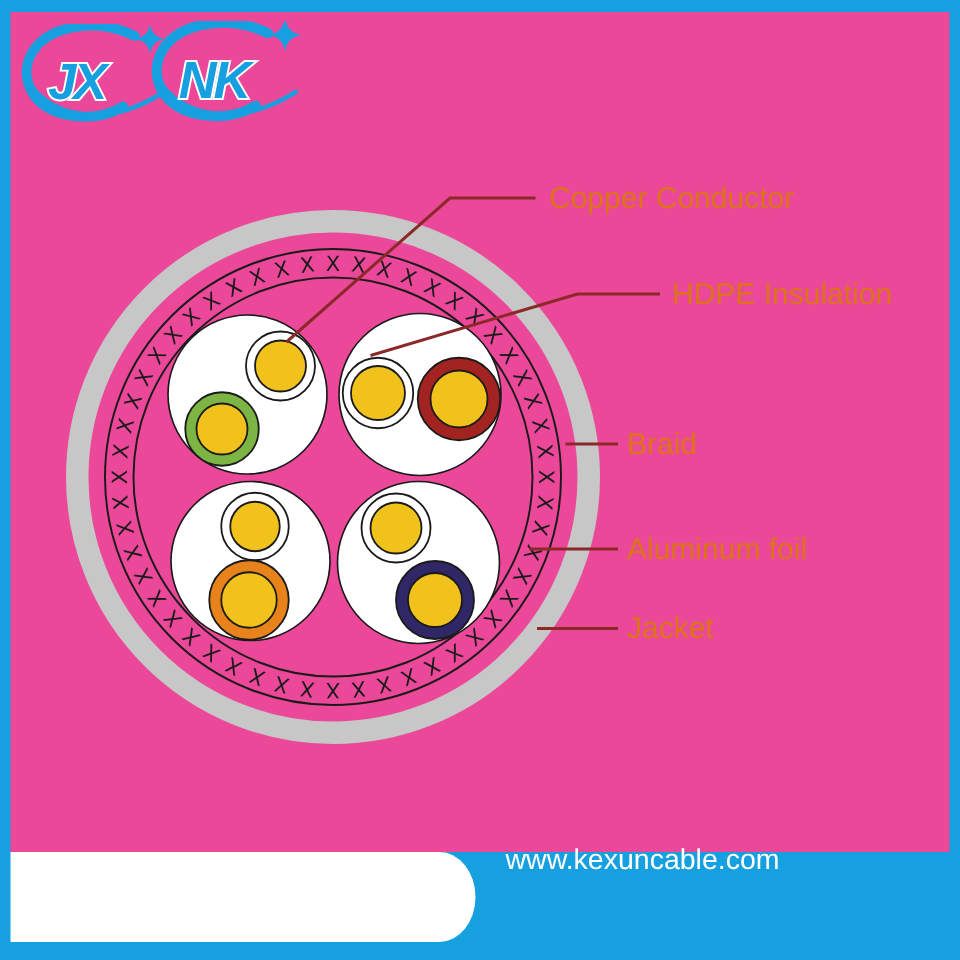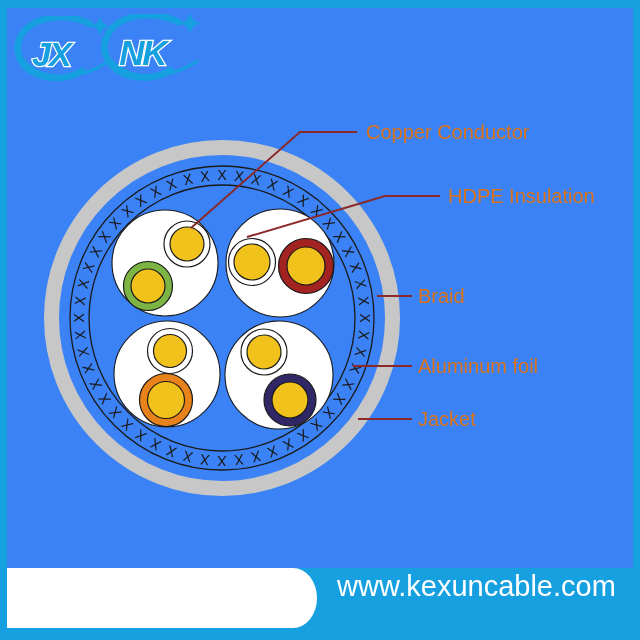--- a/index.html
+++ b/index.html
@@ -1,17 +1,17 @@
 <!DOCTYPE html>
 <html><head>
 <meta charset="utf-8">
 <style>
   html,body{margin:0;padding:0;background:#fff;}
   .canvas{
-    position:relative;width:640px;height:640px;overflow:hidden;background:#3b82f6;
+    position:relative;width:640px;height:640px;overflow:hidden;background:#ec4899;
     font-family:"Liberation Sans","DejaVu Sans",sans-serif;
   }
   
   .frame-top{position:absolute;left:0;top:0;width:640px;height:8px;background:var(--blue);}
   .frame-left{position:absolute;left:0;top:0;width:7px;height:640px;background:var(--blue);}
   .frame-right{position:absolute;right:0;top:0;width:7px;height:640px;background:var(--blue);}
   
   .logo{position:absolute;}
   .logo-jx{left:14px;top:16px;width:100px;height:74px;}
   .logo-nk{left:100px;top:14px;width:104px;height:76px;text-align:center;}
@@ -26,21 +26,21 @@
   .star{fill:var(--blue);}
   
   #diagram{position:absolute;left:0;top:0;width:640px;height:640px;}
   
   .banner{position:absolute;left:0;top:568px;width:640px;height:72px;background:var(--blue);}
   .banner-bubble{
     position:absolute;left:7px;top:0;width:310px;height:60px;background:#ffffff;
     border-radius:0 24px 24px 0 / 0 30px 30px 0;
   }
   .banner-url{
-    position:absolute;left:337px;top:572px;color:#ffffff;font-size:29px;line-height:28px;
+    position:absolute;left:337px;top:560px;color:#ffffff;font-size:19px;line-height:28px;
     font-family:"Liberation Sans","DejaVu Sans",sans-serif;white-space:nowrap;
   }
   :root{--blue:#16A0E0;}
 </style>
 </head>
 <body>
 
 <div class="canvas">
 
   <div class="frame-top"></div>

